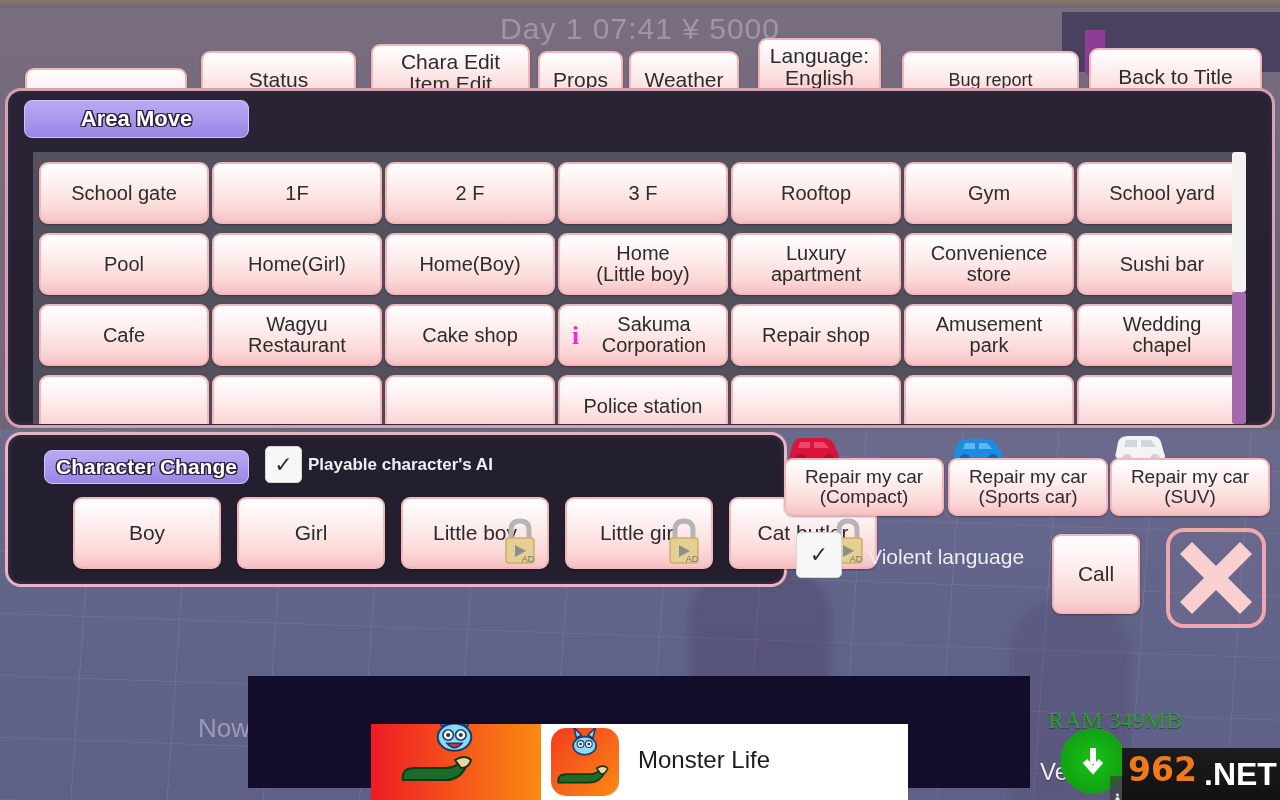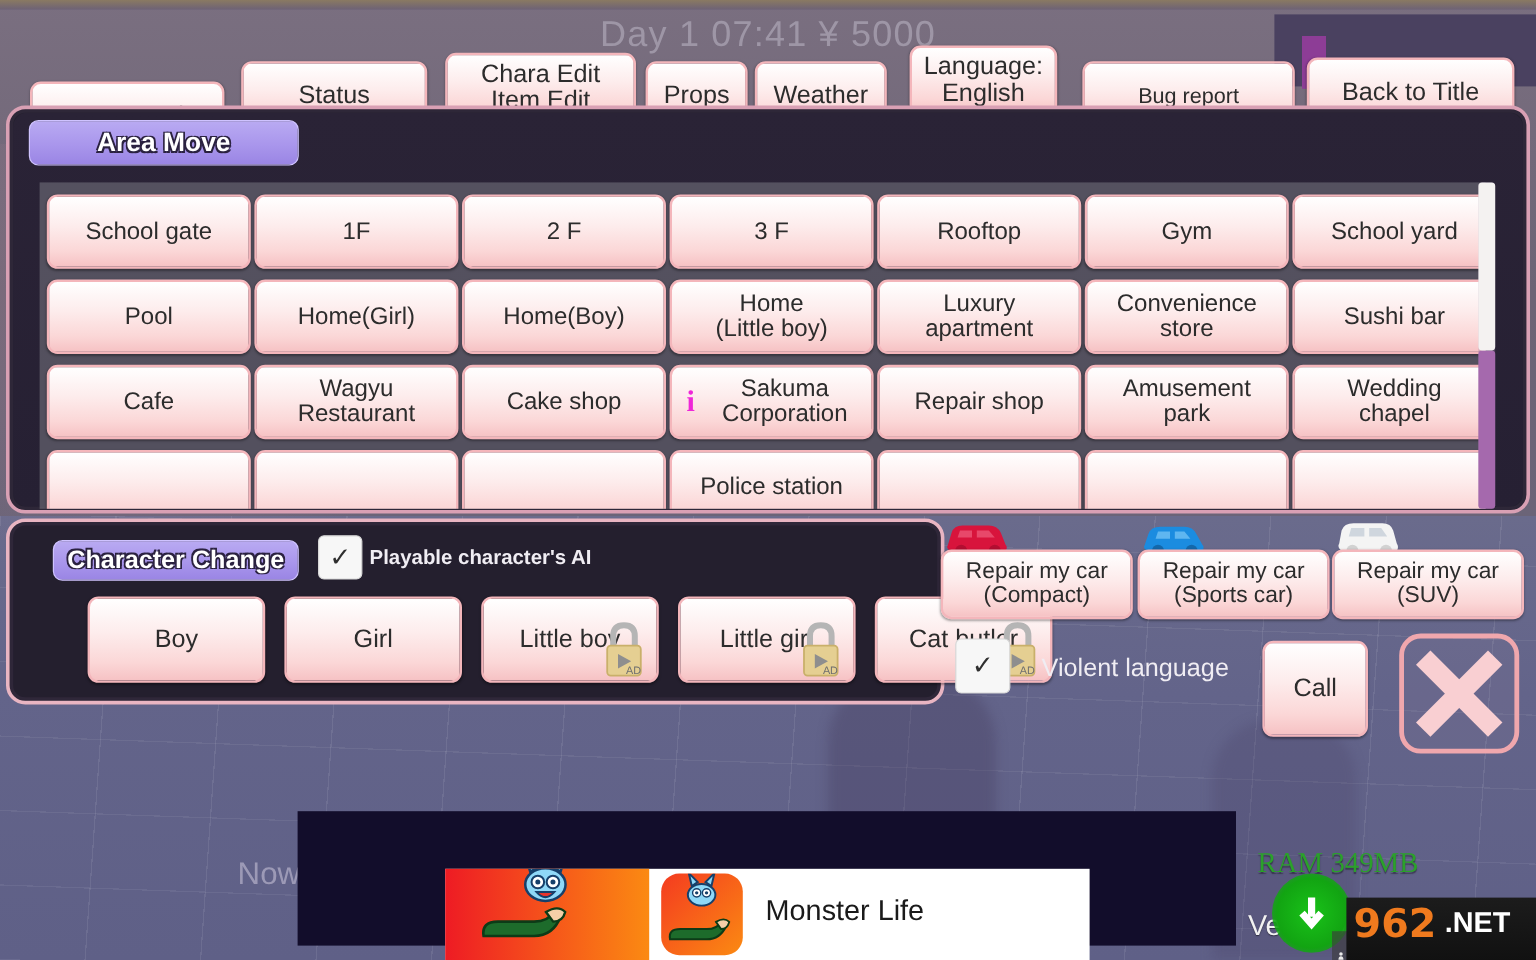--- a/index.html
+++ b/index.html
@@ -302,21 +302,21 @@
     background: linear-gradient(180deg, #1c1c1c 0%, #111 100%);
     overflow: hidden;
   }
   #wm-962 {
     position: absolute; left: 6px; top: 2px;
     font-size: 33px; font-weight: 700; color: #ef7a1e;
     font-family: "DejaVu Sans", sans-serif;
   }
   #wm-net {
     position: absolute; left: 82px; top: 8px;
-    font-size: 24px; font-weight: 700; color: #ffffff;
+    font-size: 32px; font-weight: 700; color: #ffffff;
   }
   #wm-cn {
     position: absolute; left: 88px; top: 32px;
     font-size: 16px; color: #ffffff; margin-top: 28px;
   }
 </style>
 </head>
 <body>
 
 <div id="stage">

